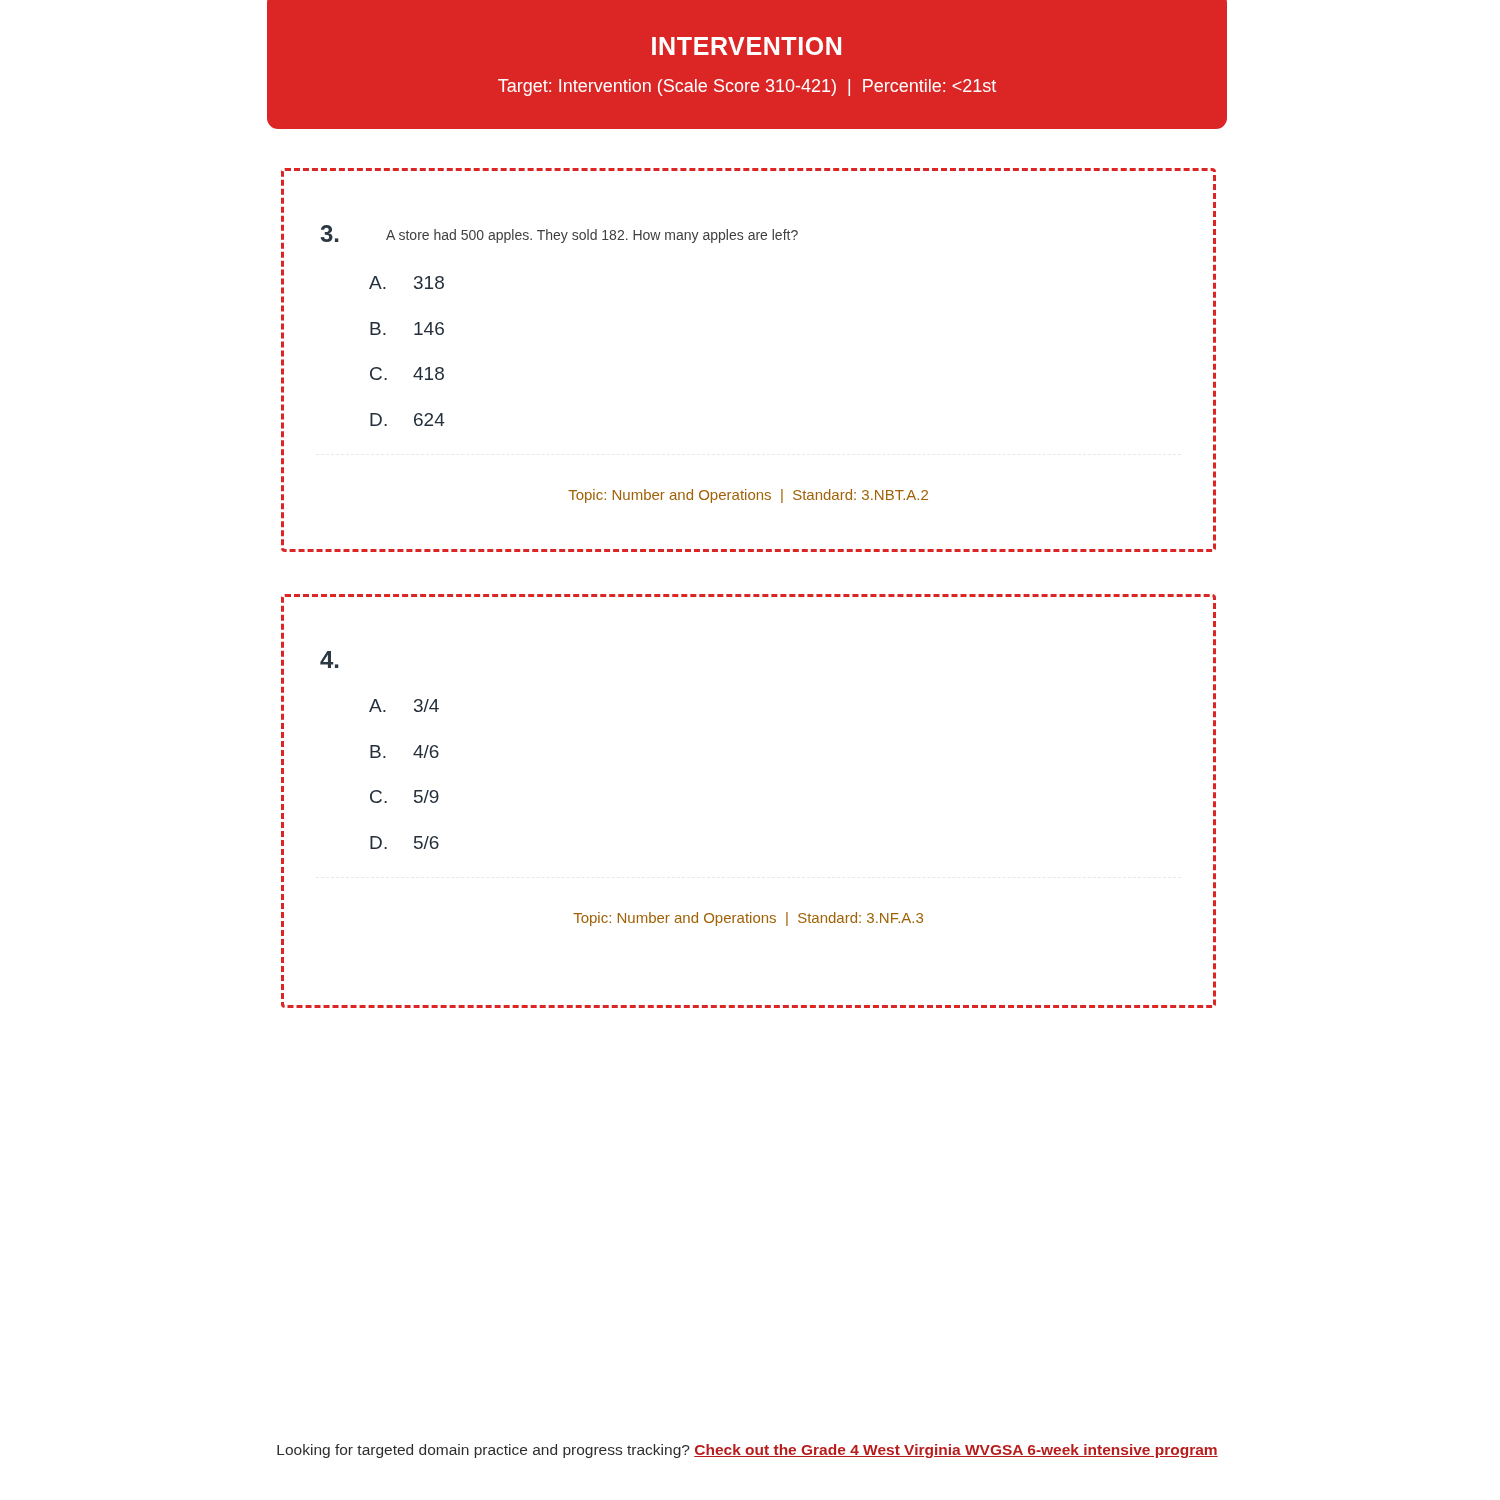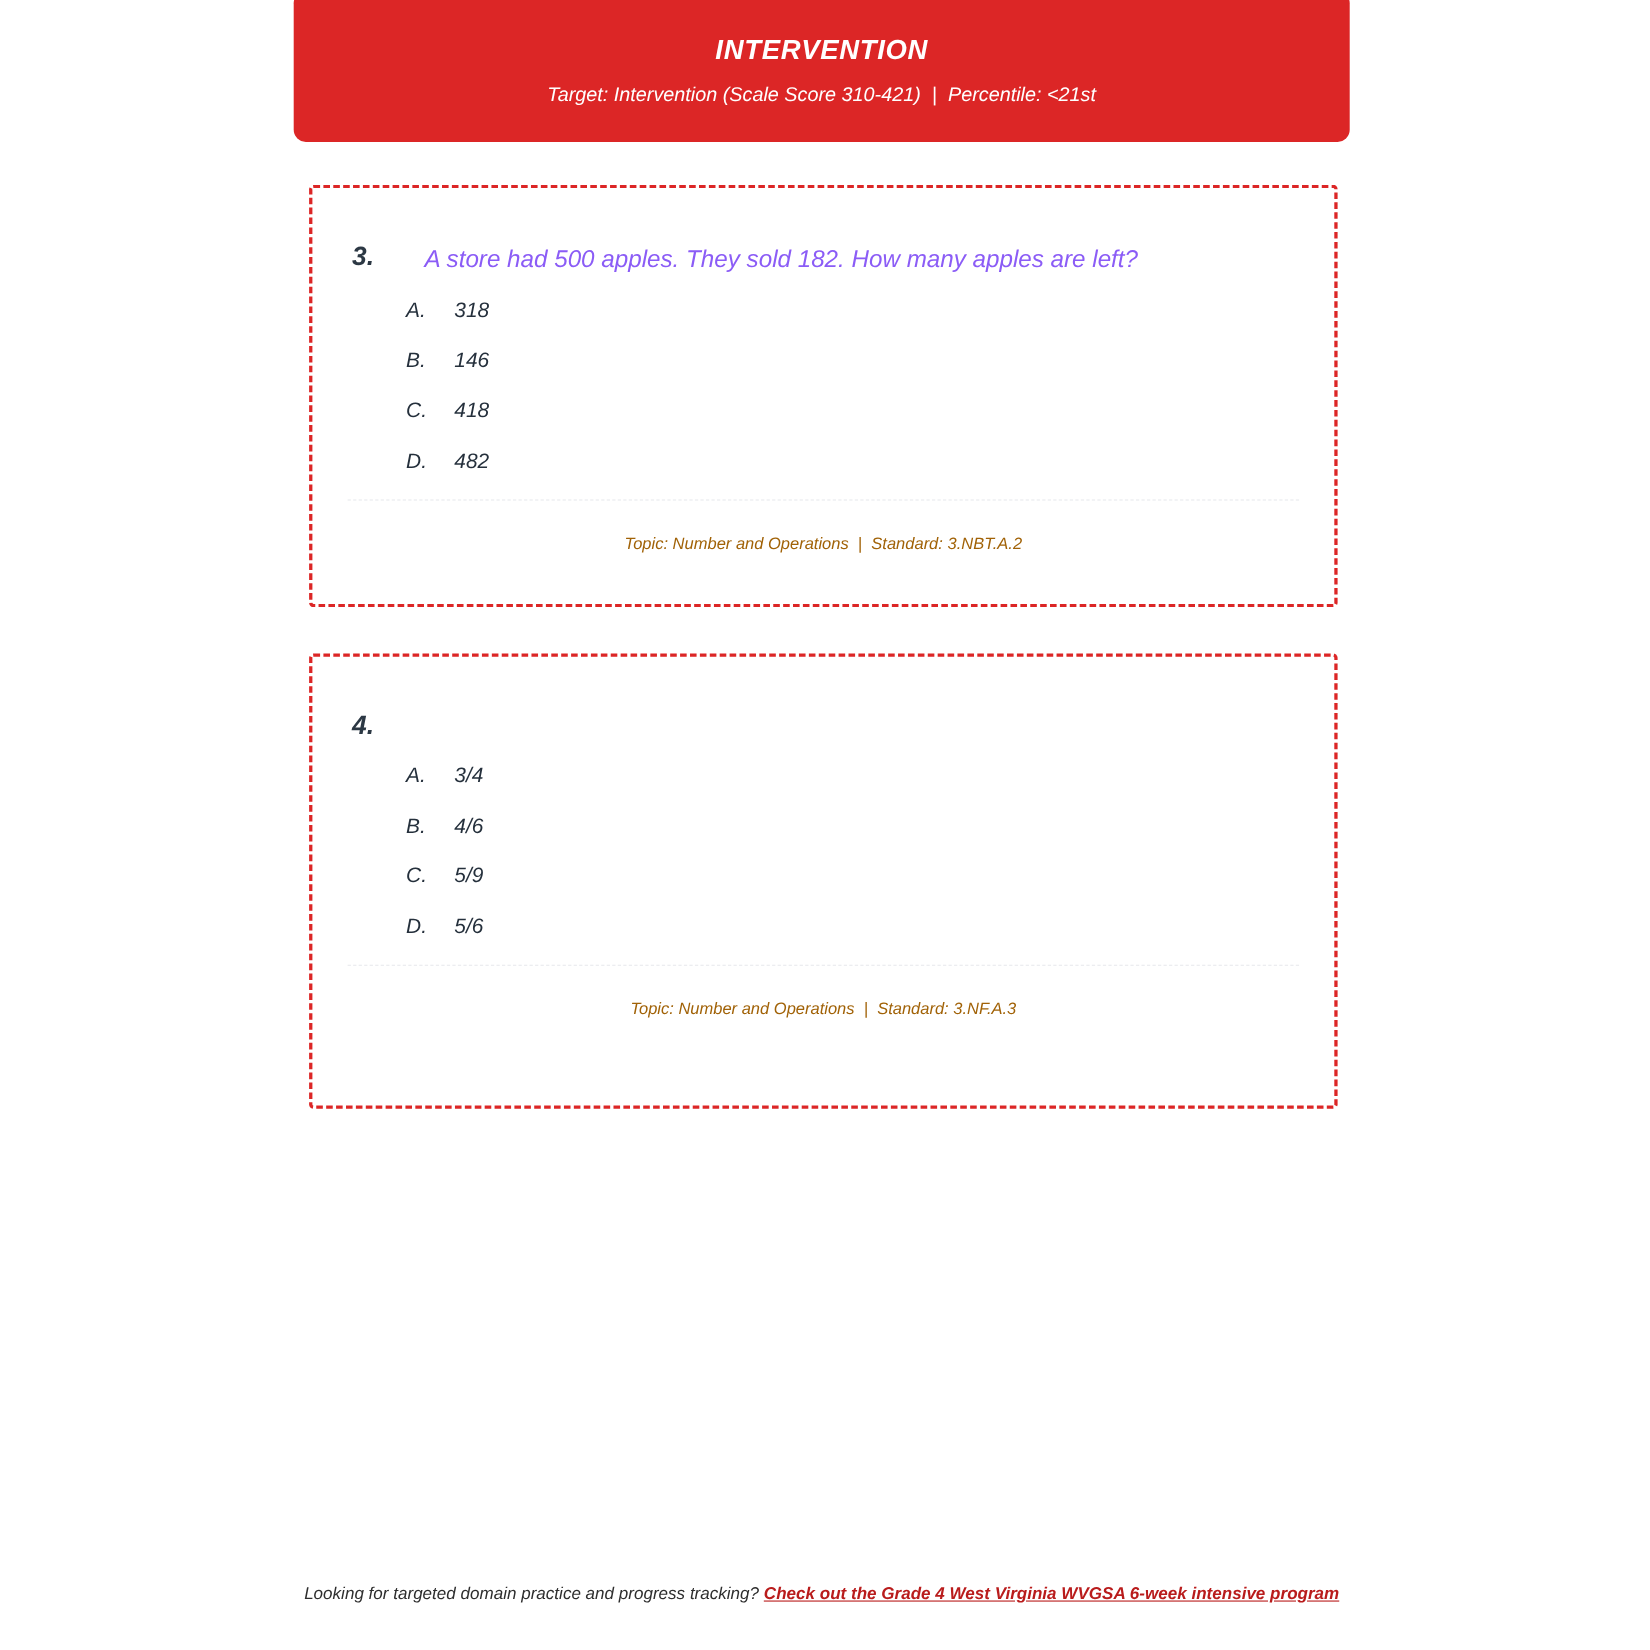--- a/index.html
+++ b/index.html
@@ -14,21 +14,20 @@
     height: 1500px;
     position: relative;
     font-family: "Liberation Sans", sans-serif;
     -webkit-font-smoothing: antialiased;
   }
 
   .page {
     position: relative;
     width: 1500px;
     height: 1056px;
-    font-style: italic;
   }
 
   
   .banner {
     position: absolute;
     left: 267px;
     top: -8px;
     width: 960px;
     height: 137px;
     background: #DC2626;
@@ -71,23 +70,23 @@
   .q-number {
     flex: 0 0 auto;
     width: 66px;
     font-size: 24px;
     font-weight: bold;
     color: #2C3844;
     line-height: 34px;
   }
   .q-text {
     flex: 1 1 auto;
-    font-size: 22px;
+    font-size: 14px;
     font-weight: normal;
-    color: #8b5cf6;
+    color: #404040;
     line-height: 37px;
     max-width: 730px;
   }
 
   .options {
     padding: 18px 0 0 85px;
   }
   .option {
     display: flex;
     align-items: baseline;
@@ -159,21 +158,21 @@
       <div class="option">
         <span class="option-letter">B.</span>
         <span class="option-value">146</span>
       </div>
       <div class="option">
         <span class="option-letter">C.</span>
         <span class="option-value">418</span>
       </div>
       <div class="option">
         <span class="option-letter">D.</span>
-        <span class="option-value">482</span>
+        <span class="option-value">624</span>
       </div>
     </div>
     <div class="card-foot">
       <div class="meta">Topic: Number and Operations  |  Standard: 3.NBT.A.2</div>
     </div>
   </div>
 
   <div class="card" id="card-1">
     <div class="q-row">
       <div class="q-number">4.</div>

